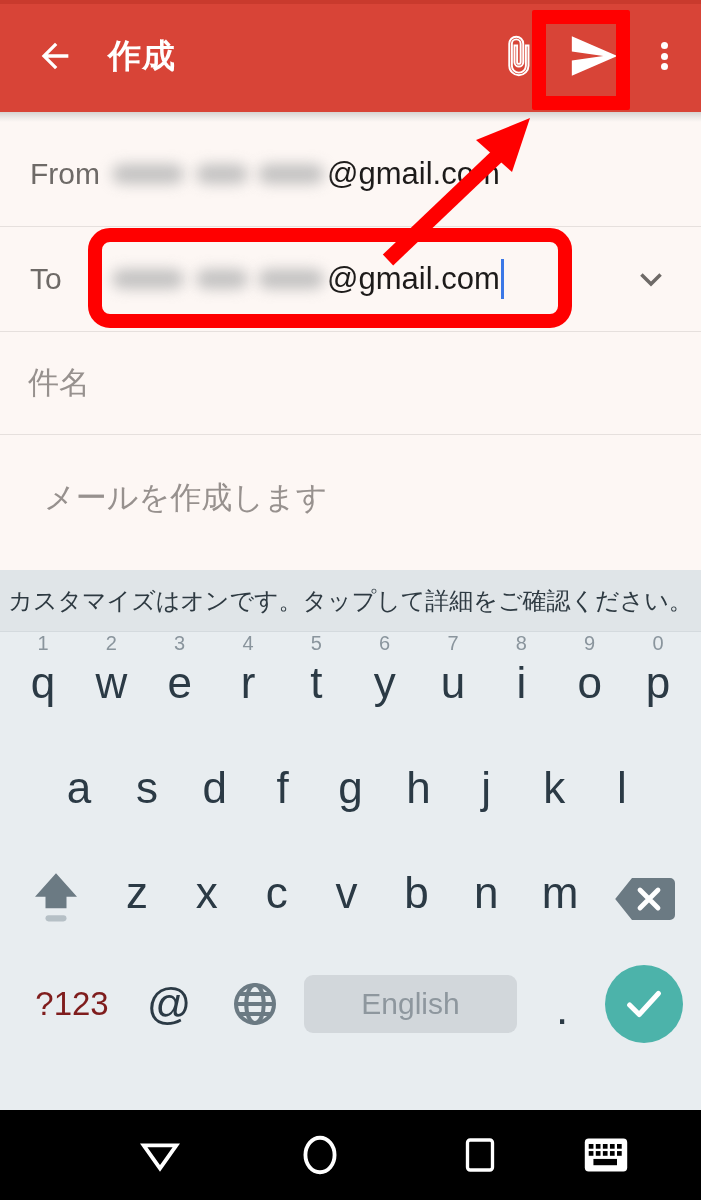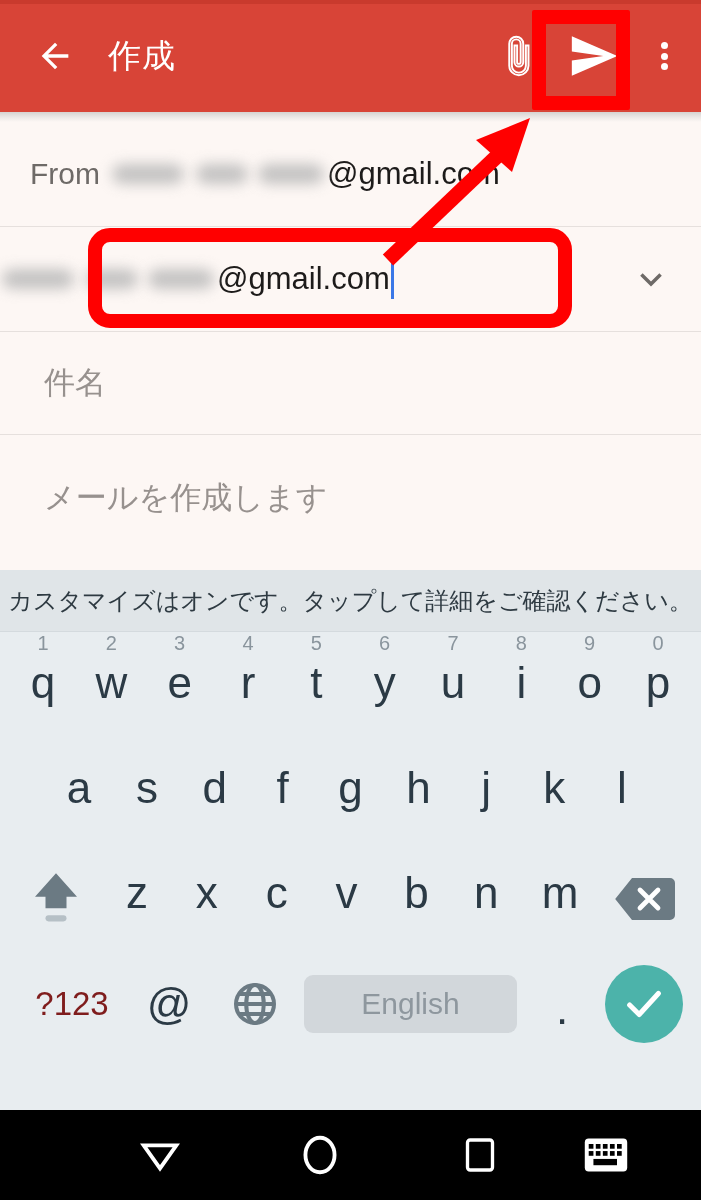--- a/index.html
+++ b/index.html
@@ -20,21 +20,21 @@
   .appbar .topline{
     position:absolute; top:0; left:0; width:701px; height:4px;
     background:#c93a2d;
   }
   .back-btn {
     width:62px; height:62px; margin-left:24px;
     display:flex; align-items:center; justify-content:center;
   }
   .appbar-title {
     color:#ffffff; font-size:33px; margin-left:22px;
-    letter-spacing:1px; font-weight:400;
+    letter-spacing:1px; font-weight:700;
   }
   .appbar-spacer { flex:1 1 auto; }
   .attach-btn, .send-btn, .more-btn {
     display:flex; align-items:center; justify-content:center;
   }
   .attach-btn { width:62px; height:62px; }
   .send-btn   { width:74px; height:74px; margin:0 8px; }
   .more-btn   { width:50px; height:62px; margin-right:12px; }
   .dot { width:7px; height:7px; border-radius:50%; background:#ffffff; margin:3.5px 0; }
 
@@ -75,21 +75,21 @@
   .caret {
     display:inline-block; width:3px; height:40px;
     background:#3b78e7; margin-left:1px;
   }
   .chevron-cell { width:100px; display:flex; align-items:center; justify-content:center; }
 
   .subject-row {
     width:701px; height:103px; display:flex; align-items:center;
     border-bottom:1.5px solid #e6e0dd; background:#fdf7f4;
   }
-  .subject-row .ph { padding-left:44px; color:#97918e; font-size:31px; }
+  .subject-row .ph { padding-left:28px; color:#97918e; font-size:31px; }
 
   .body-row {
     width:701px; height:170px; background:#fdf7f4; padding:42px 0 0 44px;
   }
   .body-row .ph { color:#97918e; font-size:31px; }
 
   
   .anno { position:absolute; pointer-events:none; }
   #anno-send-box {
     left:532px; top:10px; width:98px; height:100px;
@@ -207,20 +207,21 @@
           <i class="b1"></i>
             <i class="b2"></i>
             <i class="b3"></i>
         </span>
         <span>@gmail.com</span>
       </div>
       <div class="chevron-cell"></div>
     </div>
 
     <div class="field-row">
+      <div class="field-label">To</div>
       <div class="field-value">
         <span class="blur-blob">
           <i class="b1"></i>
             <i class="b2"></i>
             <i class="b3"></i>
         </span>
         <span>@gmail.com</span>
         <span class="caret"></span>
       </div>
       <div class="chevron-cell">

